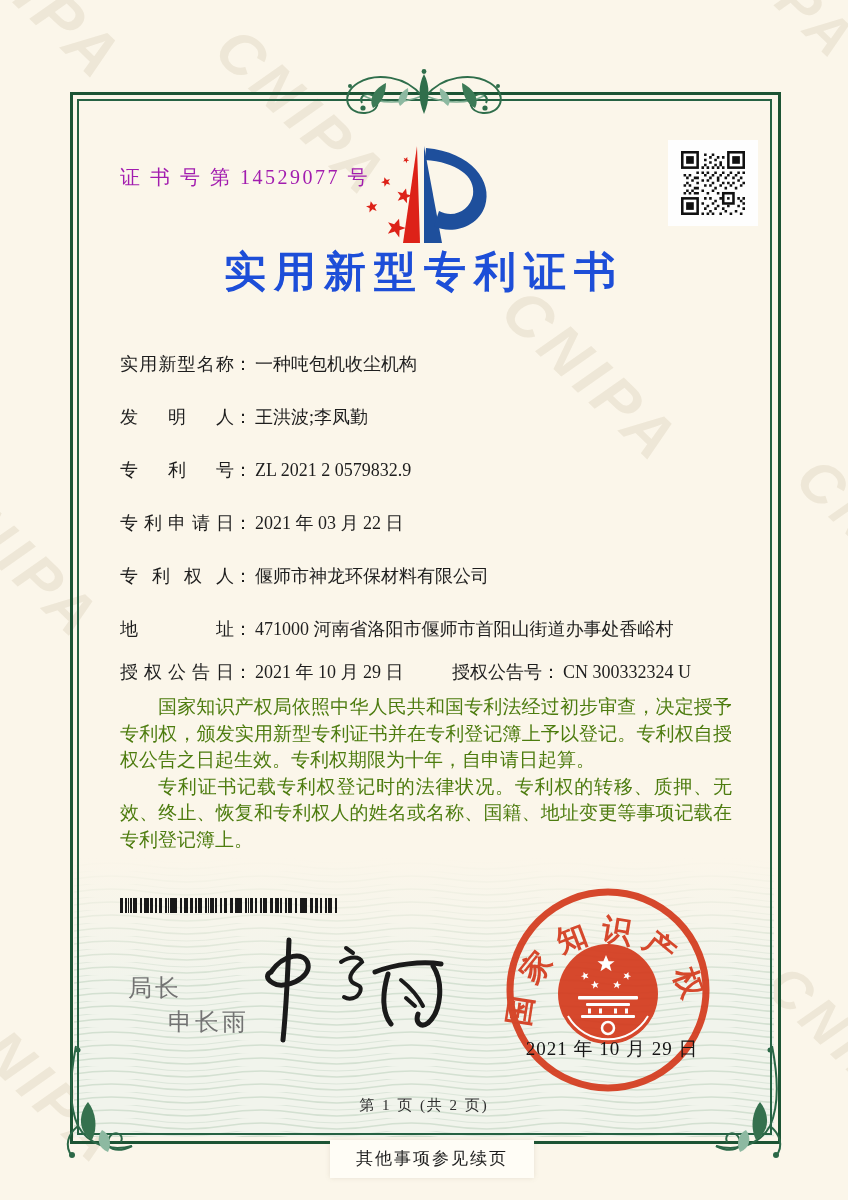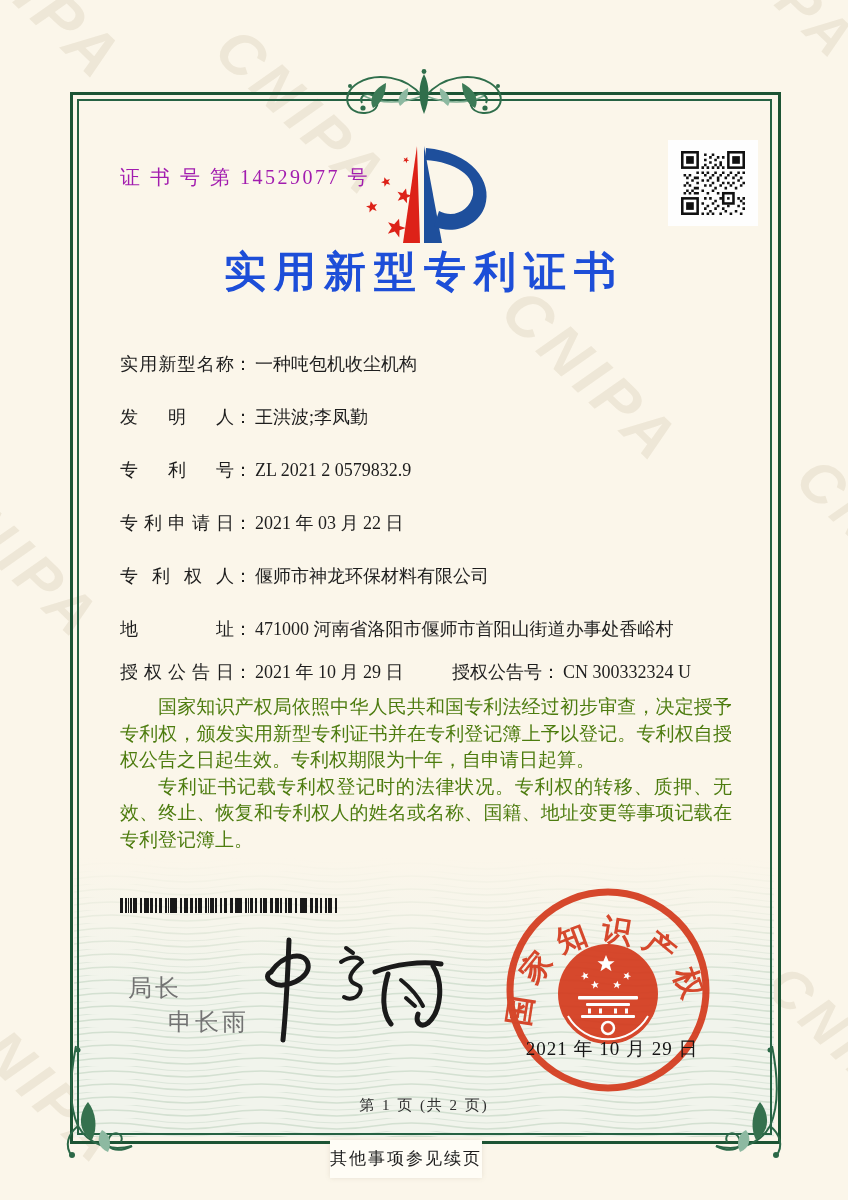--- a/index.html
+++ b/index.html
@@ -42,21 +42,21 @@
       repeating-linear-gradient(90deg,#191919 0 3px,rgba(0,0,0,0) 3px 13px);}
   
   .signer{position:absolute;left:128px;font-family:"Liberation Sans","DejaVu Sans",sans-serif;
     font-size:24px;letter-spacing:3px;color:#737373;}
   
   .sealdate{position:absolute;left:524px;top:1036px;width:176px;text-align:center;
     font-size:19px;letter-spacing:1px;color:#151515;}
   
   .pageinfo{position:absolute;left:0;right:0;top:1096px;text-align:center;
     font-size:15px;letter-spacing:2px;color:#2e2e2e;}
-  .note{position:absolute;left:330px;top:1140px;width:152px;height:38px;line-height:38px;
+  .note{position:absolute;left:330px;top:1140px;width:204px;height:38px;line-height:38px;
     background:#fffdf6;box-shadow:0 0 5px rgba(120,110,80,.15);
     text-align:center;font-size:17px;letter-spacing:2px;color:#1d1d1d;}
 </style>
 </head>
 <body>
 
 <div class="page">
 
   <div class="wm" style="left:-80px;top:-46px;font-size:64px;">CNIPA</div>
   <div class="wm" style="left:676px;top:-52px;font-size:56px;">CNIPA</div>

